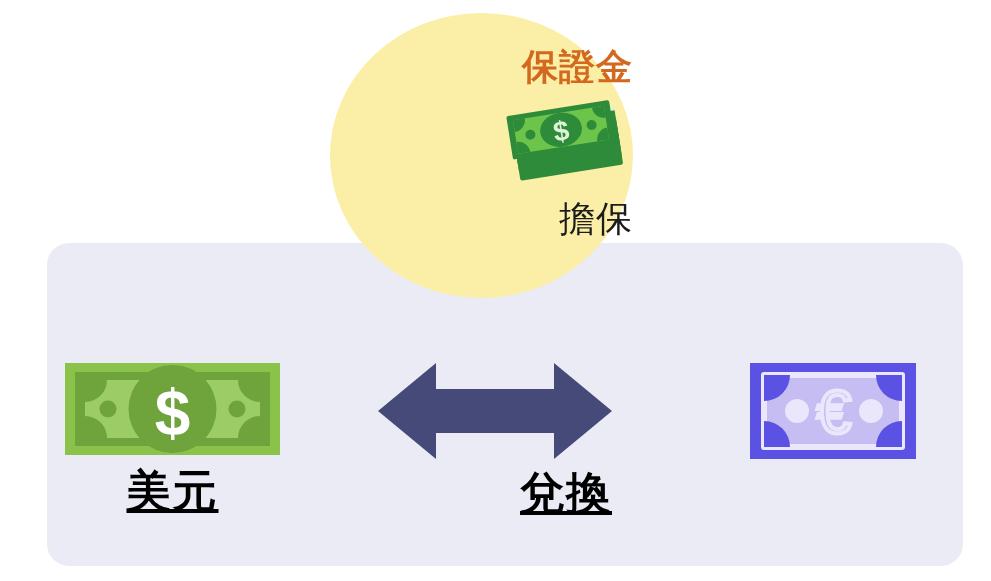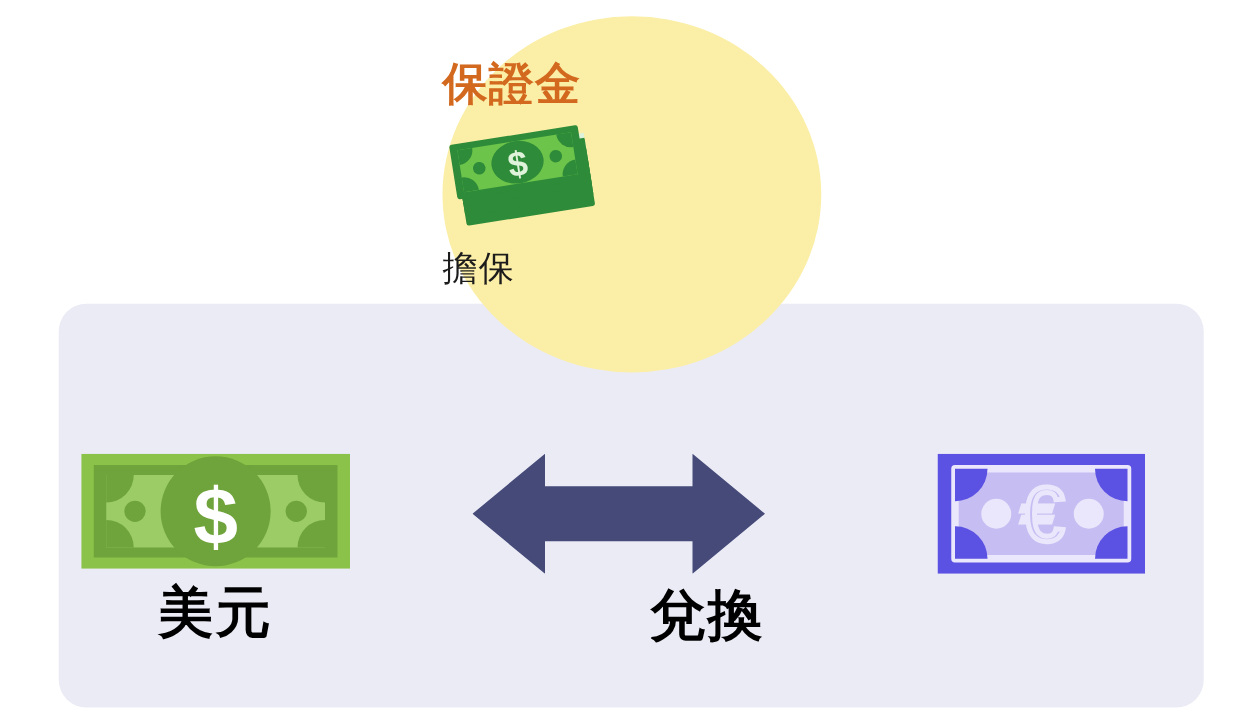--- a/index.html
+++ b/index.html
@@ -25,48 +25,48 @@
     top: 243px;
     width: 916px;
     height: 323px;
     background: #EBEBF6;
     border-radius: 22px;
   }
 
   
   .circle {
     position: absolute;
-    left: 354px;
+    left: 330px;
     top: 13px;
     width: 303px;
     height: 285px;
     border-radius: 50%;
     background: #FBEEA6;
     display: flex;
     flex-direction: column;
-    align-items: flex-start;
+    align-items: flex-end;
     justify-content: flex-start;
   }
   .circle-title {
     margin-top: 36px;
     font-size: 36px;
     font-weight: 700;
     color: #D2691E;
     letter-spacing: 1px;
     line-height: 1;
   }
   .circle-icon {
     margin-top: 14px;
     width: 132px;
     height: 86px;
     position: relative;
   }
   .circle-caption {
     margin-top: 16px;
-    font-size: 28px;
+    font-size: 36px;
     font-weight: 500;
     color: #1c1c1c;
     line-height: 1;
     letter-spacing: 1px;
   }
 
   
   .col {
     position: absolute;
     display: flex;
@@ -82,20 +82,21 @@
   .arrow-swap { width: 234px; height: 96px; display:block; }
 
   .col-label {
     margin-top: 14px;
     font-size: 44px;
     font-weight: 700;
     color: #000000;
     line-height: 1;
     letter-spacing: 2px;
     white-space: nowrap;
+    text-decoration: underline;
   }
   .col-swap .col-label { margin-top: 12px; }
   .col-eur  .col-label { margin-top: 10px; }
 </style>
 </head>
 <body>
 
 <div id="stage">
 
   <div class="panel"></div>

